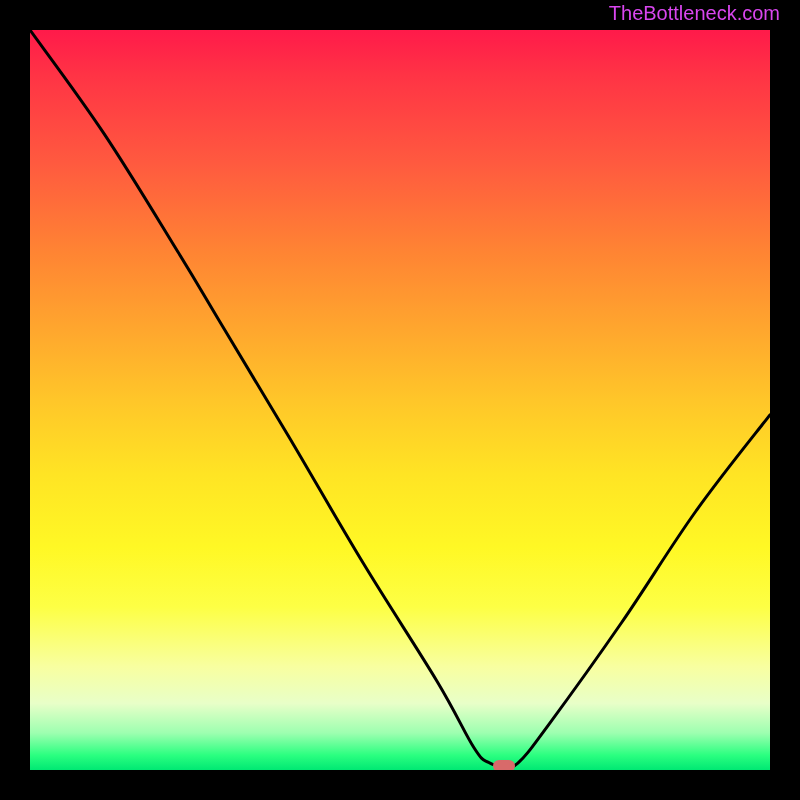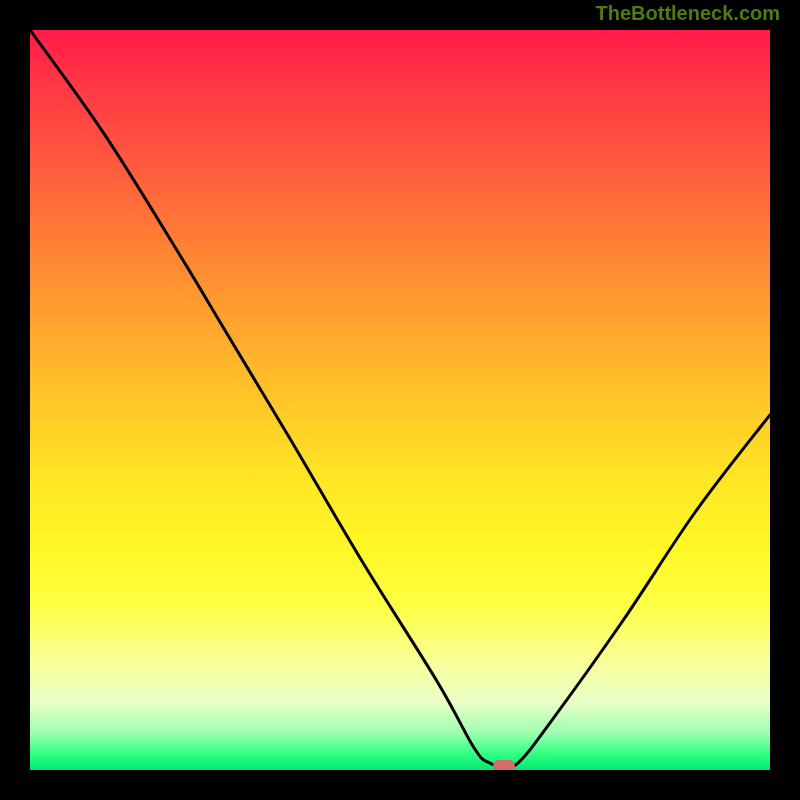--- a/index.html
+++ b/index.html
@@ -8,23 +8,23 @@
     width: 800px;
     height: 800px;
     background: #000;
     position: relative;
     font-family: Arial, sans-serif;
   }
   .watermark {
     position: absolute;
     top: 2px;
     right: 20px;
-    color: #4d7c0f;
+    color: #d946ef;
     font-size: 20px;
-    font-weight: 700;
+    font-weight: 400;
     z-index: 10;
   }
   .plot-area {
     position: absolute;
     left: 30px;
     top: 30px;
     width: 740px;
     height: 740px;
     overflow: hidden;
   }

